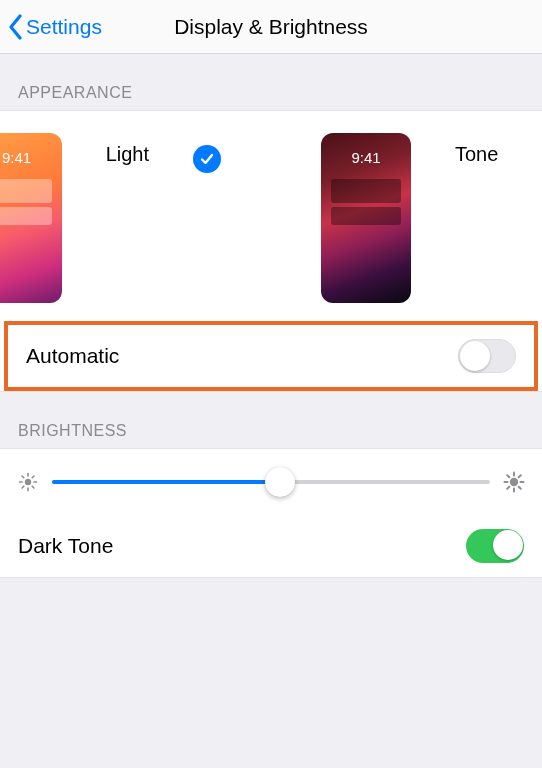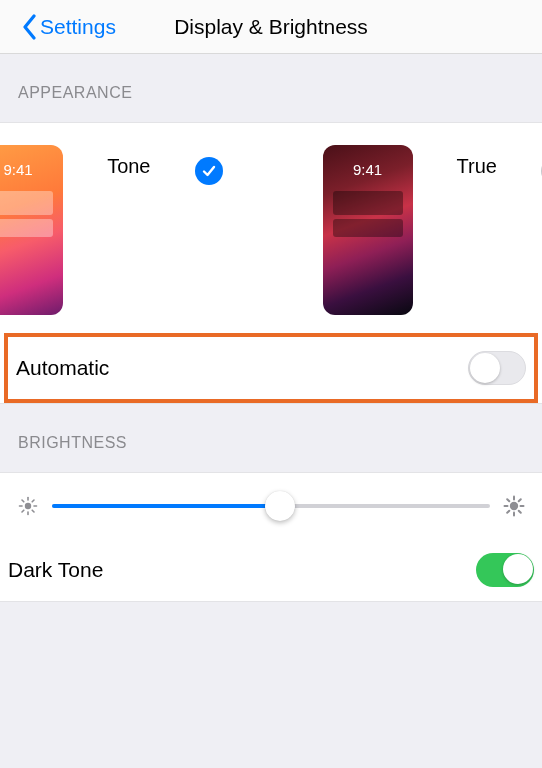--- a/index.html
+++ b/index.html
@@ -17,41 +17,41 @@
     height: 54px;
     position: relative;
     display: flex;
     align-items: center;
   }
   .back {
     display: flex;
     align-items: center;
     color: #007aff;
     font-size: 21px;
-    padding-left: 22px;
+    padding-left: 8px;
     cursor: pointer;
   }
   .chevron {
     width: 16px; height: 26px;
     margin-right: 2px;
   }
   .title {
     position: absolute;
     left: 0; right: 0;
     text-align: center;
     font-size: 21px;
     font-weight: 400;
     pointer-events: none;
   }
   .section-header {
     font-size: 16px;
     color: #8a8a8e;
     letter-spacing: 0.5px;
     text-transform: uppercase;
-    padding: 30px 18px 20px 18px;
+    padding: 30px 18px 8px 18px;
   }
   .panel {
     background: #fff;
     border-top: 1px solid #e3e3e6;
     border-bottom: 1px solid #e3e3e6;
   }
   .appearance-options {
     display: flex;
     justify-content: center;
     gap: 100px;
@@ -111,21 +111,21 @@
   }
   .radio.selected svg { display:block; }
   .radio.unselected {
     border: 2px solid #c7c7cc;
     background: #fff;
   }
   .row {
     display: flex;
     align-items: center;
     justify-content: space-between;
-    padding: 14px 8px;
+    padding: 14px 18px;
     background: #fff;
   }
   .row .label { font-size: 21px; }
   .highlight-row {
     border: 4px solid #e96a26;
     margin: 0 4px;
   }
   .switch {
     width: 58px; height: 34px;
     border-radius: 17px;
@@ -198,35 +198,35 @@
 
 <div class="panel">
   <div class="appearance-options">
 
     <div class="option">
       <div class="preview light">
         <div class="time">9:41</div>
         <div class="widget1"></div>
         <div class="widget2"></div>
       </div>
-      <div class="option-label">Tone</div>
+      <div class="option-label">Light</div>
       <div class="radio selected">
         <svg width="16" height="16" viewBox="0 0 16 16">
           <polyline points="3,8.5 6.5,12 13,4" fill="none" stroke="#fff" stroke-width="2.4" stroke-linecap="round" stroke-linejoin="round"></polyline>
         </svg>
       </div>
     </div>
 
     <div class="option">
       <div class="preview dark">
         <div class="time">9:41</div>
         <div class="widget1"></div>
         <div class="widget2"></div>
       </div>
-      <div class="option-label">True</div>
+      <div class="option-label">Tone</div>
       <div class="radio unselected"></div>
     </div>
 
   </div>
 
   <div class="row highlight-row">
     <div class="label">Automatic</div>
     <div class="switch off">
       <div class="knob"></div>
     </div>

